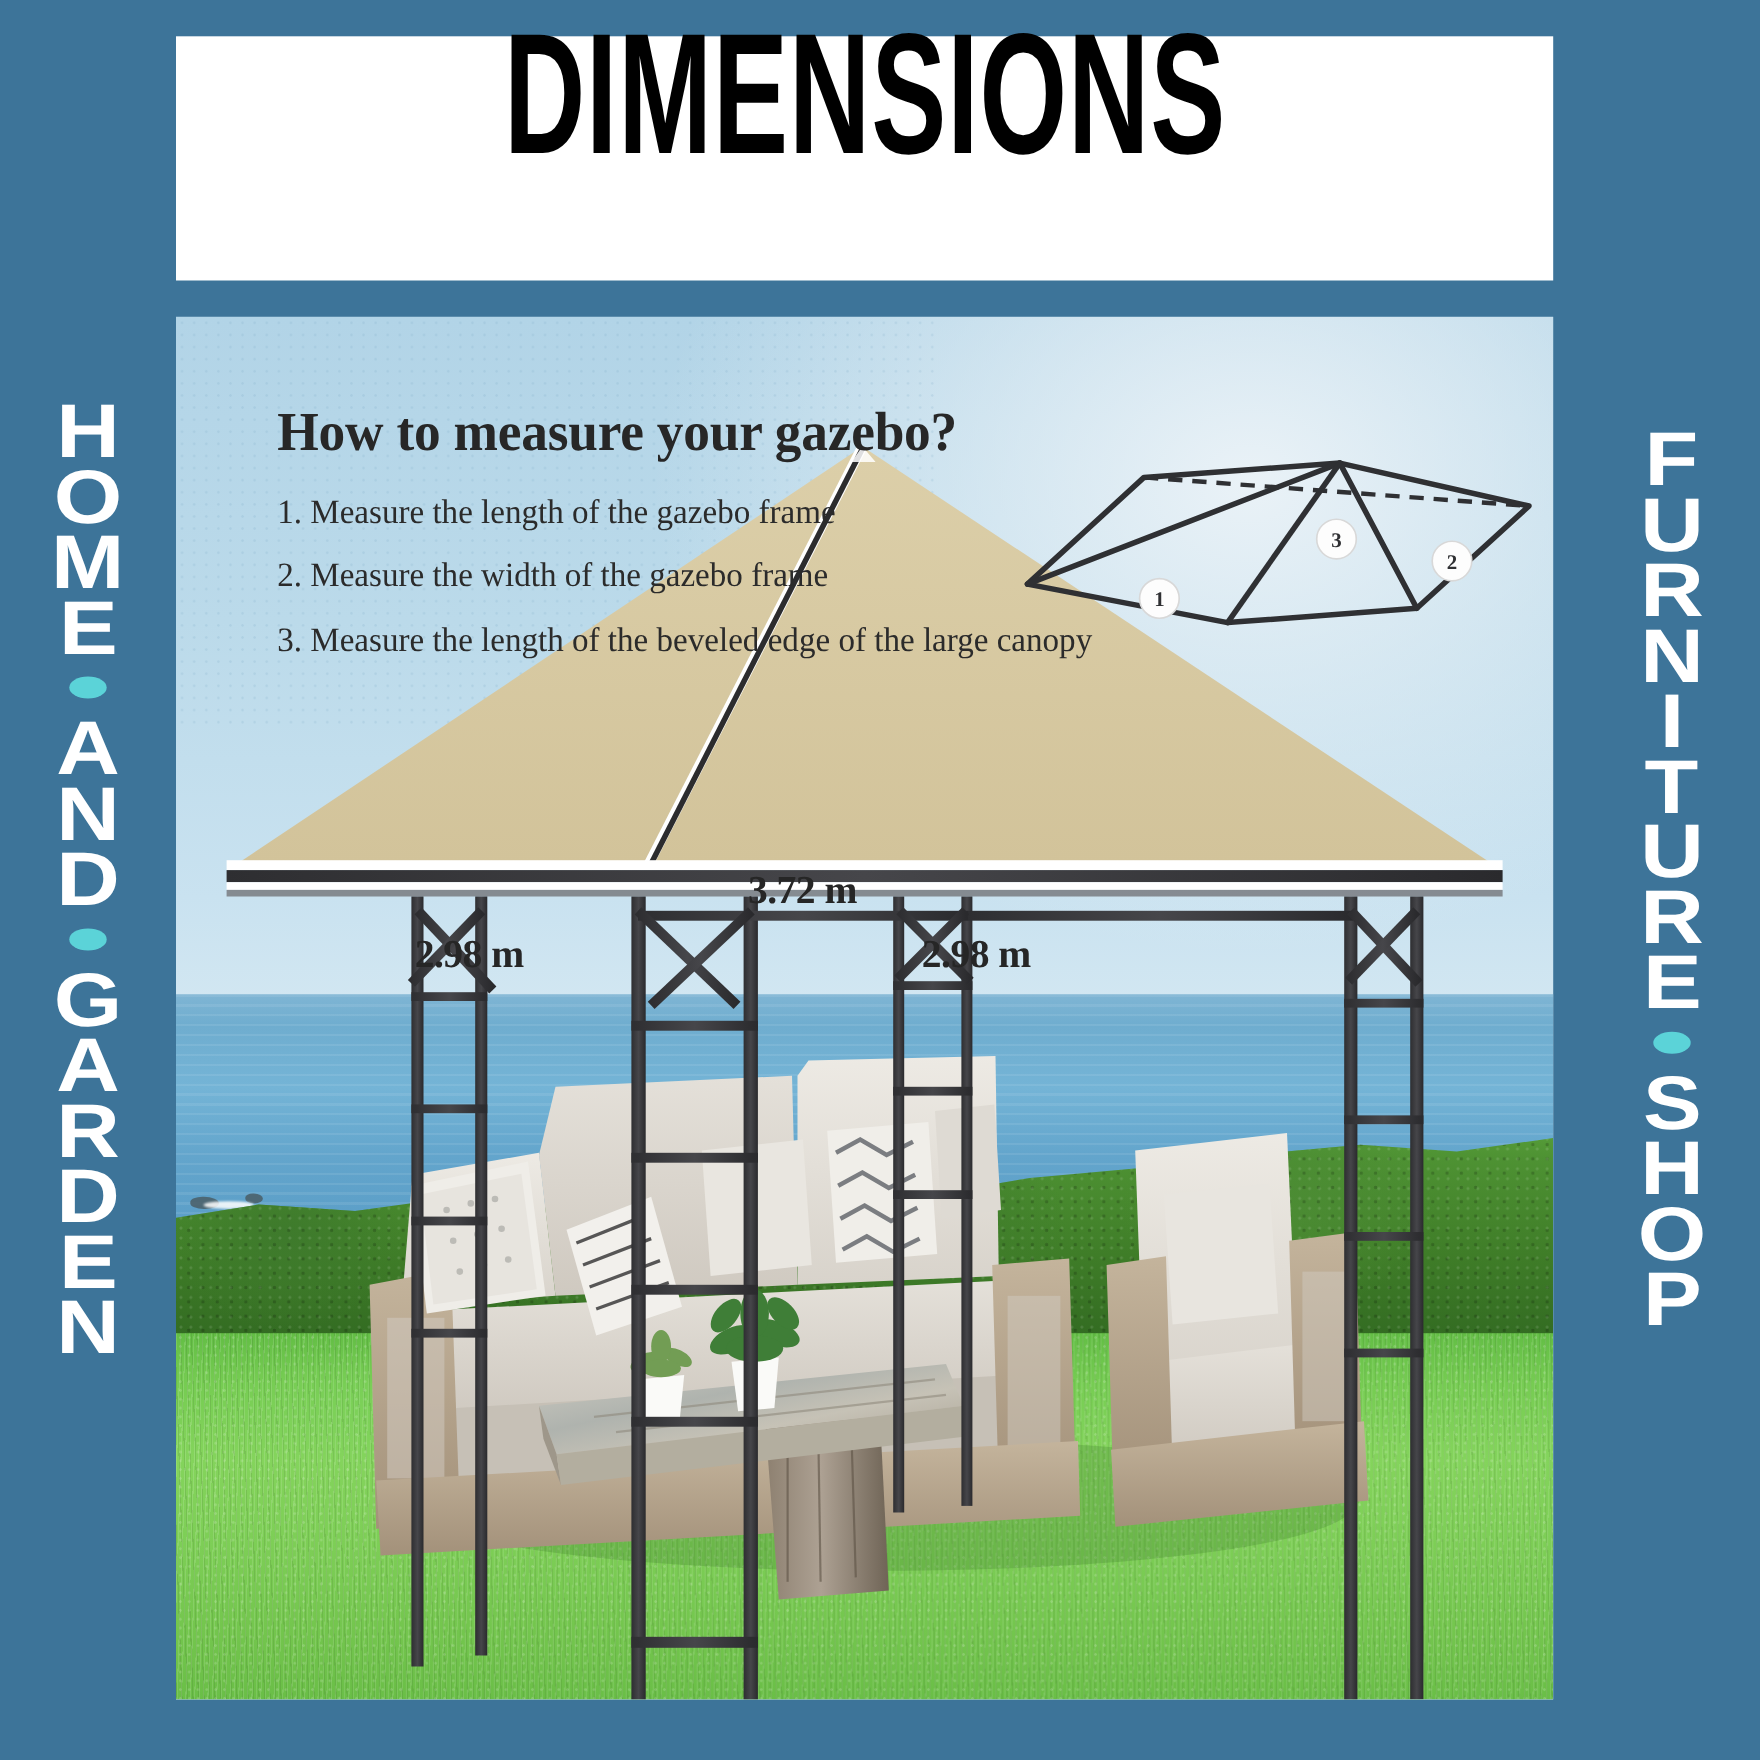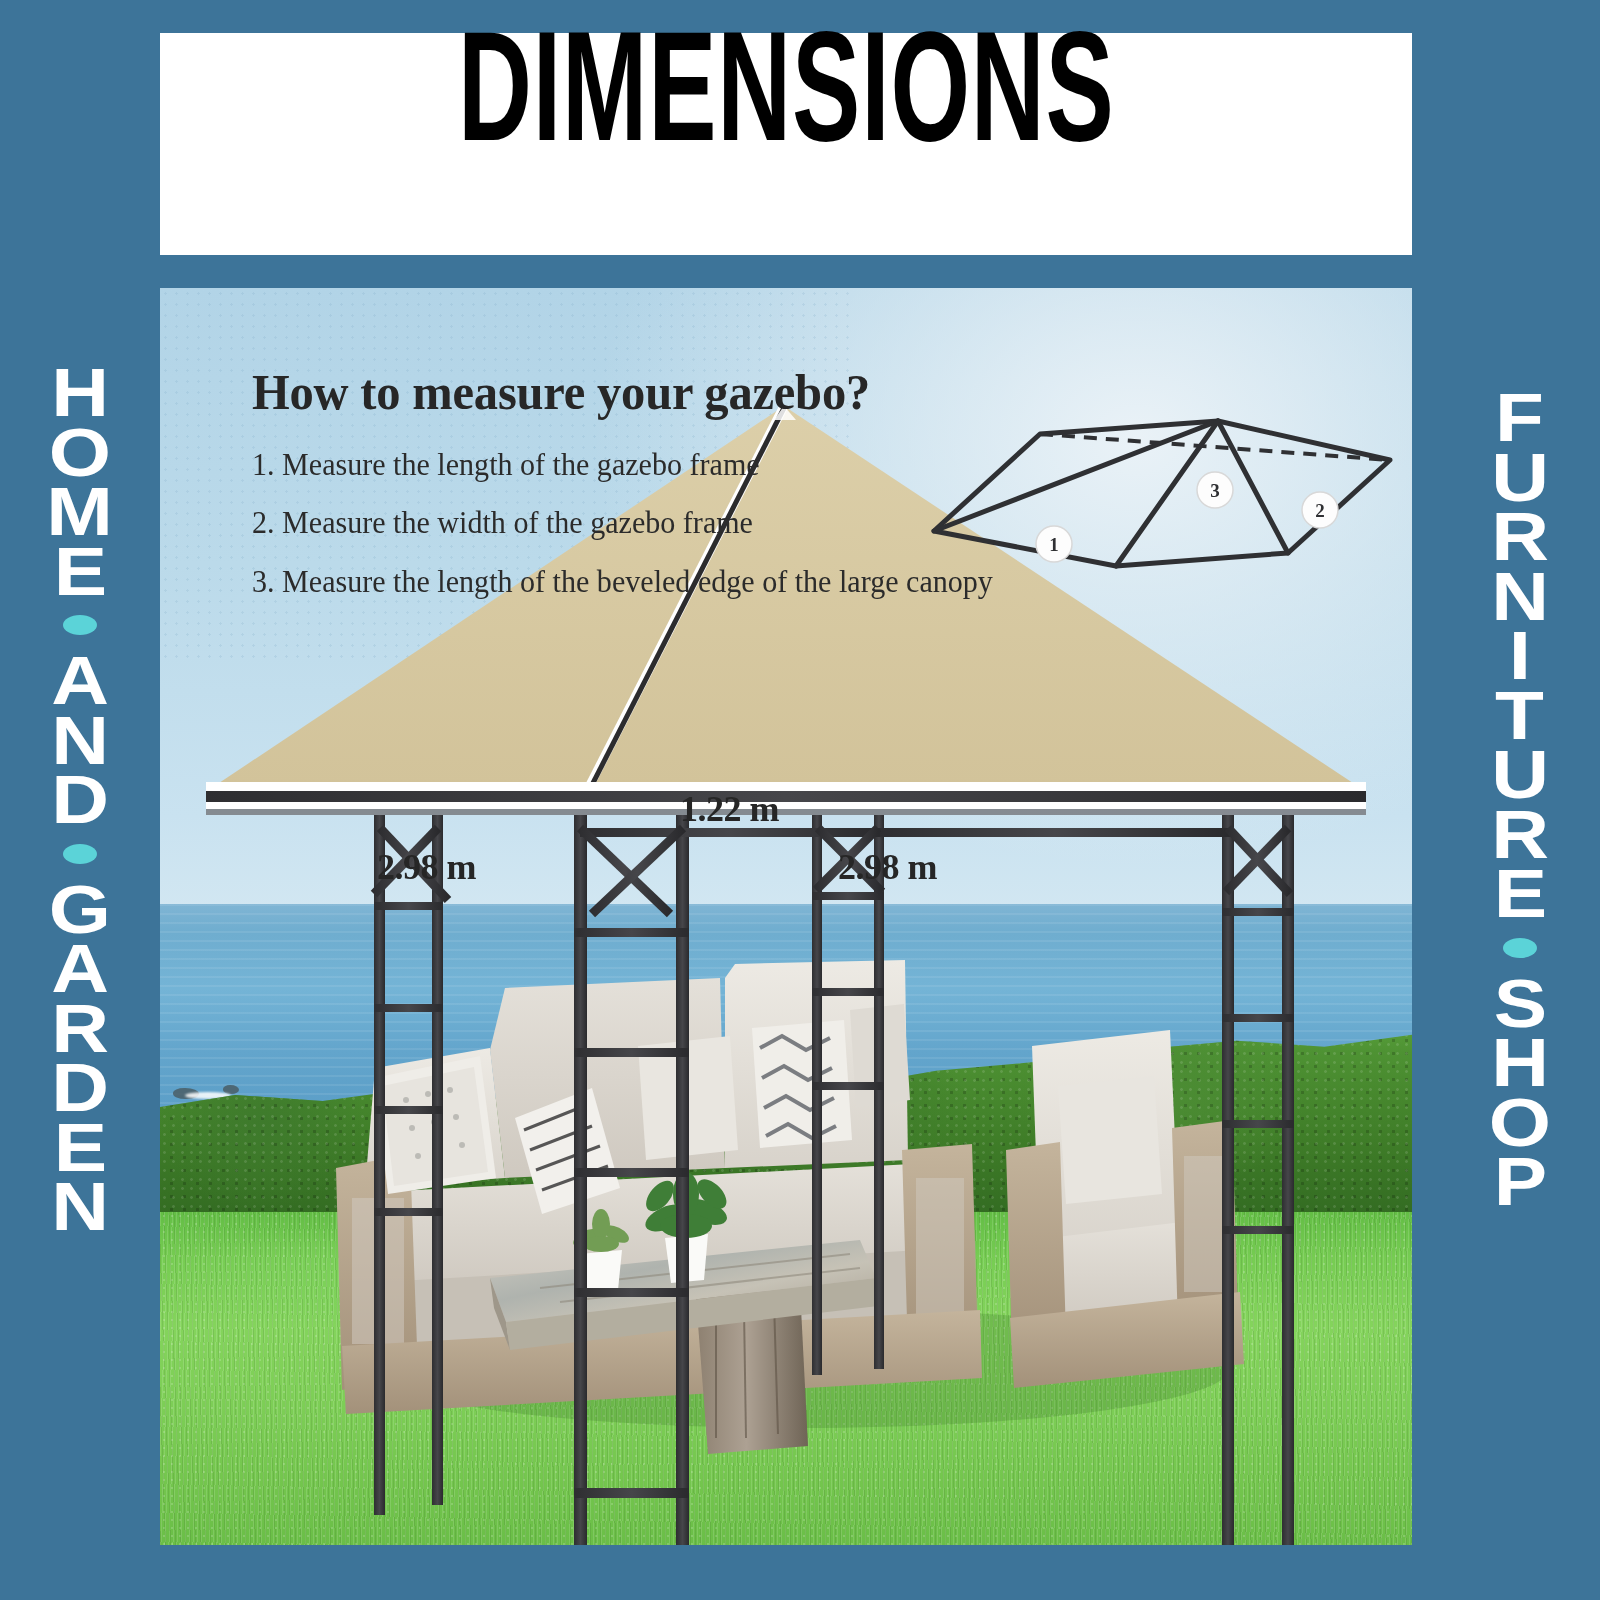--- a/index.html
+++ b/index.html
@@ -538,15 +538,15 @@
       <text x="295" y="109" text-anchor="middle" font-family="Liberation Serif, serif" font-size="19" font-weight="700" fill="#2F3033">3</text>
     </g>
     <g>
       <circle cx="400" cy="122" r="18" fill="#FDFDFD" stroke="#D8D8D8" stroke-width="1.5"></circle>
       <text x="400" y="129" text-anchor="middle" font-family="Liberation Serif, serif" font-size="19" font-weight="700" fill="#2F3033">2</text>
     </g>
   </svg>
 
   <div class="dim dim-left">2.98 m</div>
   <div class="dim dim-right">2.98 m</div>
-  <div class="dim dim-bevel">1.22 m</div>
+  <div class="dim dim-bevel">3.72 m</div>
 
 </div>
 
 </body></html>

